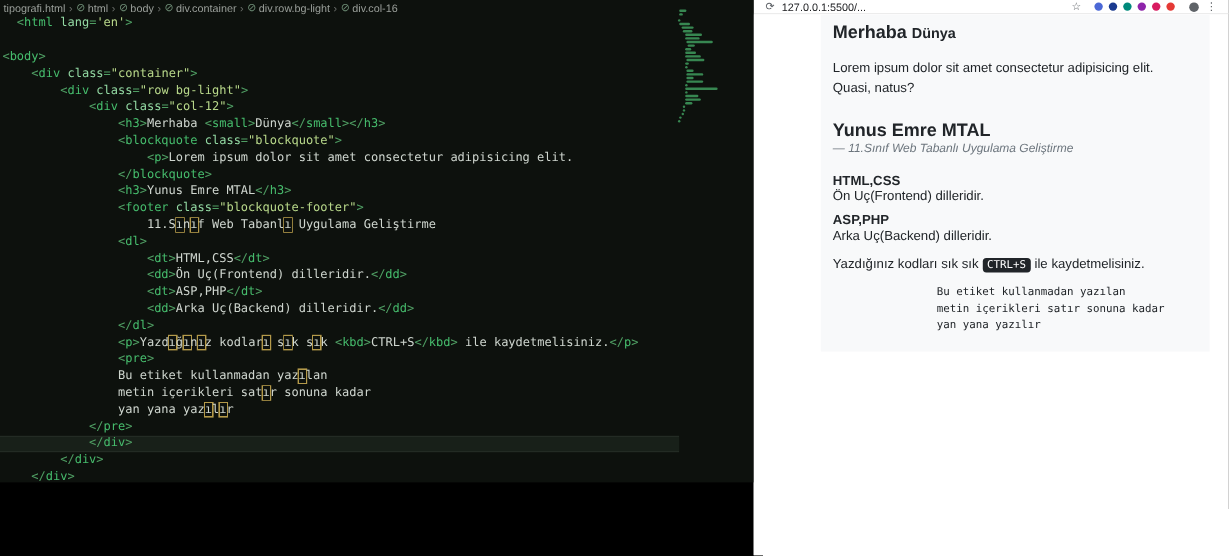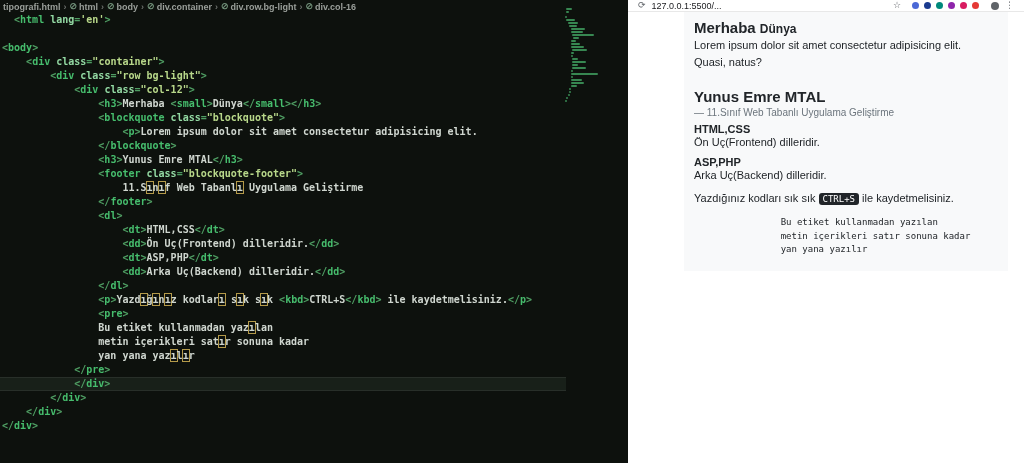--- a/index.html
+++ b/index.html
@@ -1,21 +1,21 @@
 <!DOCTYPE html>
 <html><head>
 <meta charset="utf-8">
 <style>
   * { box-sizing: border-box; }
   html, body { margin: 0; padding: 0; background: #000; }
   body { width: 1024px; height: 463px; overflow: hidden; font-family: "Liberation Sans", sans-serif; }
   .app { width: 1024px; height: 463px; display: flex; }
 
   
-  .editor { position: relative; width: 628px; height: 463px; background: #0d110d; overflow: hidden; flex: none; font-weight: bold; }
+  .editor { position: relative; width: 628px; height: 402px; background: #0d110d; overflow: hidden; flex: none; }
   .breadcrumb { display: flex; align-items: center; height: 13px; font-size: 9px; color: #9a9f9a; padding-left: 3px; gap: 3px; white-space: nowrap; }
   .bc-item { display: inline-flex; align-items: center; gap: 2px; cursor: pointer; }
   .bc-ic { color: #6f8f77; font-size: 9px; line-height: 1; }
   .bc-sep { color: #6b6f6b; }
   .code { position: absolute; top: 13px; left: 0; right: 62px; bottom: 0; font-family: "DejaVu Sans Mono", "Liberation Mono", monospace; font-size: 10px; line-height: 14px; color: #cfd6cf; }
   .cl { white-space: pre; padding-left: 2px; height: 14px; }
   .cl.cur { background: rgba(130,170,140,0.10); box-shadow: inset 0 1px 0 rgba(255,255,255,0.07), inset 0 -1px 0 rgba(255,255,255,0.07); }
   .code i { font-style: normal; }
   .pn { color: #4f9e63; }
   .tg { color: #46bd6d; }
@@ -29,26 +29,26 @@
   .browser { flex: 1; height: 463px; background: #fff; display: flex; flex-direction: column; overflow: hidden; }
   .chrome { flex: none; height: 12px; background: #ffffff; border-bottom: 1px solid #e8e8e8; display: flex; align-items: center; gap: 6px; padding: 0 10px; font-size: 9px; color: #5f6368; overflow: hidden; }
   .tb-icon { line-height: 1; cursor: pointer; }
   .url { color: #202124; white-space: nowrap; cursor: text; }
   .chrome .grow { flex: 1; }
   .ext-dot { display: inline-block; width: 7px; height: 7px; border-radius: 50%; margin-left: 5px; cursor: pointer; }
   .avatar { display: inline-block; width: 8px; height: 8px; border-radius: 50%; background: #5f6368; margin-left: 6px; cursor: pointer; }
 
   .page { flex: 1; background: #fff; position: relative; overflow: hidden; }
   .bglight { margin: 0 16px 0 56px; background: #f8f9fa; padding: 7px 10px 14px 10px; color: #212529; }
-  .bglight h3 { font-size: 15px; font-weight: 700; margin: 0 0 1px 0; color: #212529; }
+  .bglight h3 { font-size: 15px; font-weight: 700; margin: 0 0 13px 0; color: #212529; }
   .bglight h3 small { font-size: 12px; font-weight: 700; }
   .bq { margin: 0 0 17px 0; }
   .bq .line { display: block; font-size: 11px; line-height: 1.55; }
   .h3b { margin: 0 0 2px 0 !important; }
-  .bqfooter { font-size: 10px; color: #6c757d; margin: 0 0 5px 0; }
+  .bqfooter { font-size: 10px; color: #6c757d; margin: 0 0 15px 0; font-style: italic; }
   dl { margin: 0 0 11px 0; }
   dt { font-size: 11px; font-weight: 700; margin: 0 0 1px 0; }
   dd { font-size: 11px; margin: 0 0 8px 0; }
   .kbdline { font-size: 11px; margin: 0 0 12px 0; }
   kbd.chip { background: #212529; color: #ffffff; border-radius: 3px; padding: 1px 4px; font-size: 9px; font-family: "DejaVu Sans Mono", monospace; }
   pre.preblock { margin: 0; font-family: "DejaVu Sans Mono", "Liberation Mono", monospace; font-size: 9px; line-height: 1.5; color: #212529; white-space: pre; }
 </style>
 </head>
 <body>
 
@@ -92,21 +92,20 @@
         <div class="cl">    <i class="pn">&lt;</i><i class="tg">div</i> <i class="at">class</i><i class="pn">=</i><i class="st">"container"</i><i class="pn">&gt;</i></div>
         <div class="cl">        <i class="pn">&lt;</i><i class="tg">div</i> <i class="at">class</i><i class="pn">=</i><i class="st">"row bg-light"</i><i class="pn">&gt;</i></div>
         <div class="cl">            <i class="pn">&lt;</i><i class="tg">div</i> <i class="at">class</i><i class="pn">=</i><i class="st">"col-12"</i><i class="pn">&gt;</i></div>
         <div class="cl">                <i class="pn">&lt;</i><i class="tg">h3</i><i class="pn">&gt;</i>Merhaba <i class="pn">&lt;</i><i class="tg">small</i><i class="pn">&gt;</i>Dünya<i class="pn">&lt;/</i><i class="tg">small</i><i class="pn">&gt;</i><i class="pn">&lt;/</i><i class="tg">h3</i><i class="pn">&gt;</i></div>
         <div class="cl">                <i class="pn">&lt;</i><i class="tg">blockquote</i> <i class="at">class</i><i class="pn">=</i><i class="st">"blockquote"</i><i class="pn">&gt;</i></div>
         <div class="cl">                    <i class="pn">&lt;</i><i class="tg">p</i><i class="pn">&gt;</i>Lorem ipsum dolor sit amet consectetur adipisicing elit.</div>
         <div class="cl">                <i class="pn">&lt;/</i><i class="tg">blockquote</i><i class="pn">&gt;</i></div>
         <div class="cl">                <i class="pn">&lt;</i><i class="tg">h3</i><i class="pn">&gt;</i>Yunus Emre MTAL<i class="pn">&lt;/</i><i class="tg">h3</i><i class="pn">&gt;</i></div>
         <div class="cl">                <i class="pn">&lt;</i><i class="tg">footer</i> <i class="at">class</i><i class="pn">=</i><i class="st">"blockquote-footer"</i><i class="pn">&gt;</i></div>
         <div class="cl">                    11.S<i class="uni">ı</i>n<i class="uni">ı</i>f Web Tabanl<i class="uni">ı</i> Uygulama Geliştirme</div>
-        <div class="cl">                <i class="pn">&lt;/</i><i class="tg">footer</i><i class="pn">&gt;</i></div>
         <div class="cl">                <i class="pn">&lt;</i><i class="tg">dl</i><i class="pn">&gt;</i></div>
         <div class="cl">                    <i class="pn">&lt;</i><i class="tg">dt</i><i class="pn">&gt;</i>HTML,CSS<i class="pn">&lt;/</i><i class="tg">dt</i><i class="pn">&gt;</i></div>
         <div class="cl">                    <i class="pn">&lt;</i><i class="tg">dd</i><i class="pn">&gt;</i>Ön Uç(Frontend) dilleridir.<i class="pn">&lt;/</i><i class="tg">dd</i><i class="pn">&gt;</i></div>
         <div class="cl">                    <i class="pn">&lt;</i><i class="tg">dt</i><i class="pn">&gt;</i>ASP,PHP<i class="pn">&lt;/</i><i class="tg">dt</i><i class="pn">&gt;</i></div>
         <div class="cl">                    <i class="pn">&lt;</i><i class="tg">dd</i><i class="pn">&gt;</i>Arka Uç(Backend) dilleridir.<i class="pn">&lt;/</i><i class="tg">dd</i><i class="pn">&gt;</i></div>
         <div class="cl">                <i class="pn">&lt;/</i><i class="tg">dl</i><i class="pn">&gt;</i></div>
         <div class="cl">                <i class="pn">&lt;</i><i class="tg">p</i><i class="pn">&gt;</i>Yazd<i class="uni">ı</i>ğ<i class="uni">ı</i>n<i class="uni">ı</i>z kodlar<i class="uni">ı</i> s<i class="uni">ı</i>k s<i class="uni">ı</i>k <i class="pn">&lt;</i><i class="tg">kbd</i><i class="pn">&gt;</i>CTRL+S<i class="pn">&lt;/</i><i class="tg">kbd</i><i class="pn">&gt;</i> ile kaydetmelisiniz.<i class="pn">&lt;/</i><i class="tg">p</i><i class="pn">&gt;</i></div>
         <div class="cl">                <i class="pn">&lt;</i><i class="tg">pre</i><i class="pn">&gt;</i></div>
         <div class="cl">                Bu etiket kullanmadan yaz<i class="uni">ı</i>lan</div>
         <div class="cl">                metin içerikleri sat<i class="uni">ı</i>r sonuna kadar</div>

